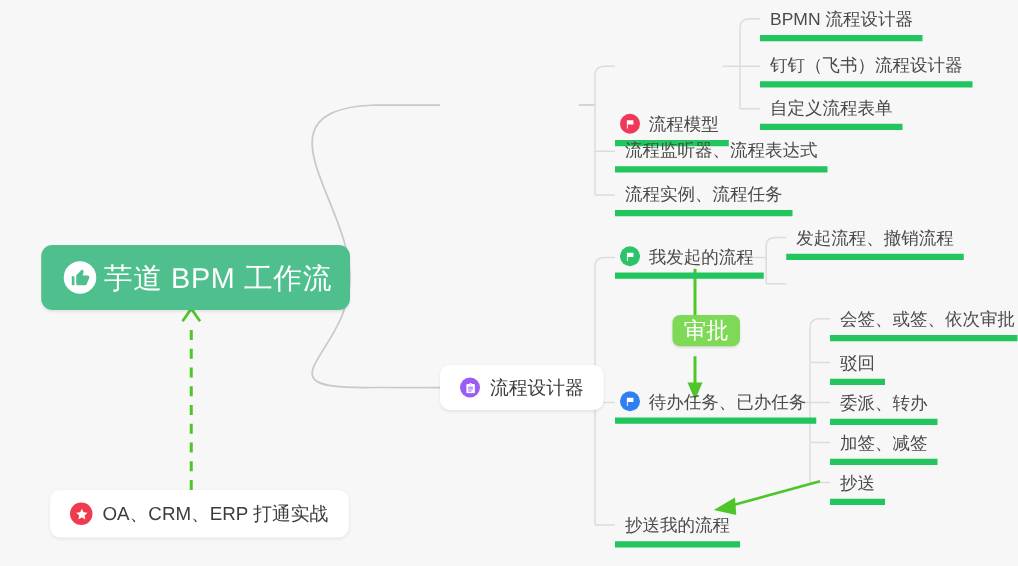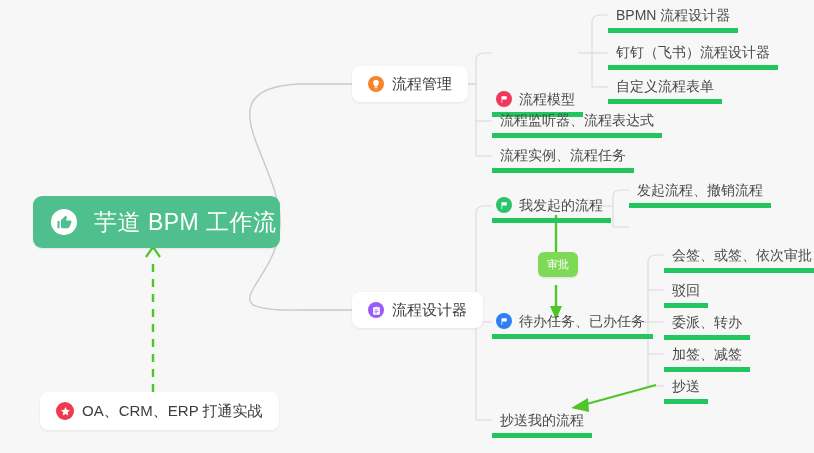--- a/index.html
+++ b/index.html
@@ -10,21 +10,21 @@
     overflow:hidden;
     position:relative;
   }
   #canvas{position:absolute;left:0;top:0;width:814px;height:453px;}
   svg.wires{position:absolute;left:0;top:0;width:814px;height:453px;pointer-events:none;}
 
   
   .root-node{
     position:absolute;left:33px;top:196px;width:247px;height:52px;
     background:#4fc08d;border-radius:9px;
-    display:flex;align-items:center;gap:17px;
+    display:flex;align-items:center;gap:6px;
     padding:0 0 0 18px;box-sizing:border-box;
     box-shadow:0 1px 2px rgba(0,0,0,.08);
   }
   .root-label{color:#ffffff;font-size:23px;letter-spacing:.5px;white-space:nowrap;}
 
   
   .pill{
     position:absolute;background:#ffffff;border-radius:8px;
     display:flex;align-items:center;gap:8px;
     padding:0 16px;box-sizing:border-box;height:36px;
@@ -46,21 +46,21 @@
   
   .ico{width:16px;height:16px;border-radius:50%;flex:0 0 16px;
        display:flex;align-items:center;justify-content:center;}
   .ico svg{display:block;}
   .ico-lg{width:26px;height:26px;flex:0 0 26px;border-radius:50%;
        display:flex;align-items:center;justify-content:center;}
 
   
   .tag{
     position:absolute;background:#7ed957;border-radius:6px;
-    color:#ffffff;font-size:11px;
+    color:#ffffff;font-size:18px;
     padding:5px 9px;line-height:15px;white-space:nowrap;
     box-shadow:0 1px 2px rgba(0,0,0,.10);
   }
 </style>
 </head>
 <body>
 
 <div id="canvas">
 
   <svg class="wires" viewBox="0 0 814 453">
@@ -113,28 +113,20 @@
 
   <div class="root-node">
     <span class="ico-lg" style="background:#ffffff;">
       <svg width="17" height="17" viewBox="0 0 24 24" fill="#4fc08d">
         <path d="M2 20h3V10H2v10zM22 11c0-1.1-.9-2-2-2h-5.6l.9-4.2v-.3c0-.4-.2-.8-.4-1.1L13.8 2 7.6 8.2c-.4.4-.6.9-.6 1.4V18c0 1.1.9 2 2 2h8c.8 0 1.5-.5 1.8-1.2l2.7-6.3c.1-.2.1-.4.1-.6V11z"></path>
       </svg>
     </span>
     <span class="root-label">芋道 BPM 工作流</span>
   </div>
 
-  <div class="pill" style="left:352px;top:66px;">
-    <span class="ico" style="background:#f5842a;">
-      <svg width="10" height="10" viewBox="0 0 24 24" fill="#ffffff">
-        <path d="M9 21c0 .55.45 1 1 1h4c.55 0 1-.45 1-1v-1H9v1zm3-19C8.14 2 5 5.14 5 9c0 2.38 1.19 4.47 3 5.74V17c0 .55.45 1 1 1h6c.55 0 1-.45 1-1v-2.26c1.81-1.27 3-3.36 3-5.74 0-3.86-3.14-7-7-7z"></path>
-      </svg>
-    </span>
-    <span class="pill-label">流程管理</span>
-  </div>
 
   <div class="leaf with-icon" style="left:492px;top:42px;margin-top:48px;">
     <span class="ico" style="background:#f0395a;">
       <svg width="9" height="9" viewBox="0 0 24 24" fill="#ffffff">
         <path d="M6 3h12v9H6v9H4V3h2z"></path>
       </svg>
     </span>
     <span>流程模型</span>
   </div>
 

